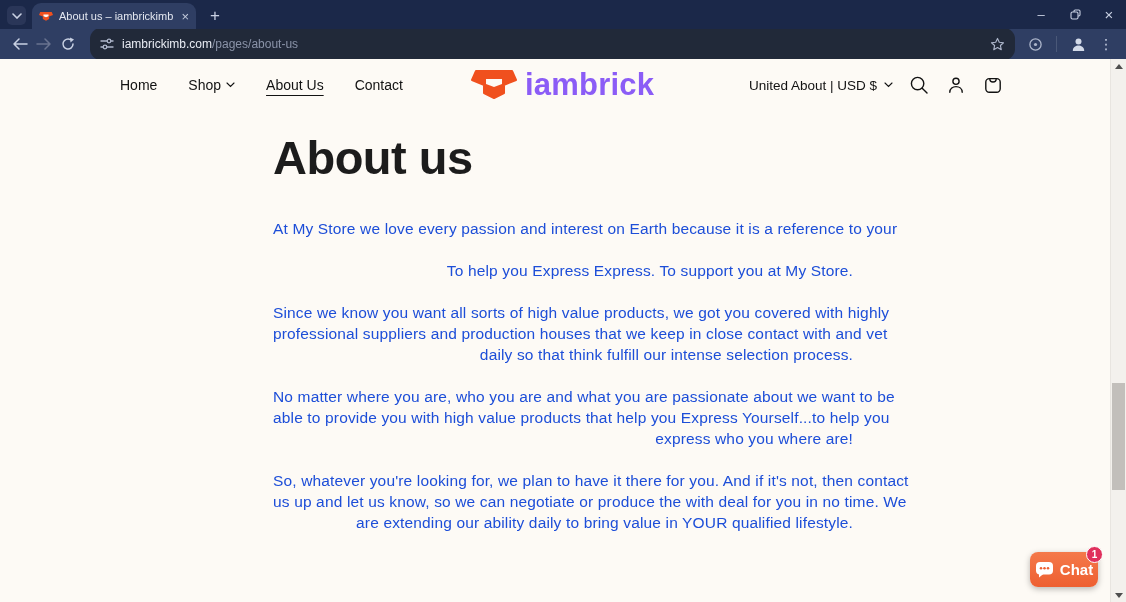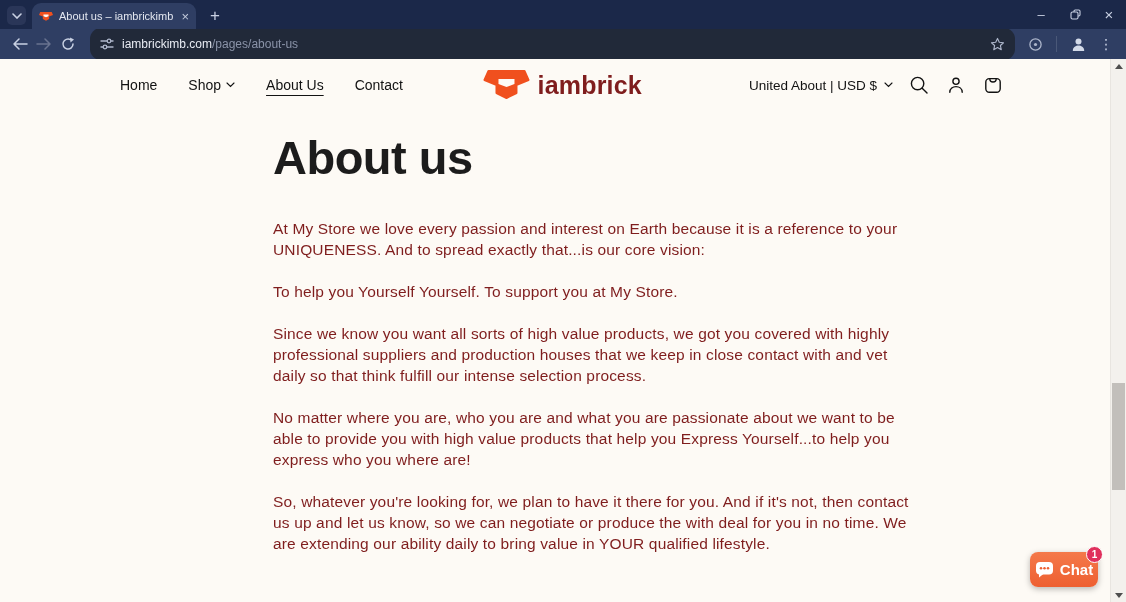--- a/index.html
+++ b/index.html
@@ -32,28 +32,28 @@
   .vdivider{width:1px;height:16px;background:#4A5878;margin:0 5px;}
   
   .page{position:absolute;top:59px;left:0;right:0;bottom:0;background:#FDFAF5;overflow:hidden;}
   .site-header{position:relative;height:52px;}
   .main-nav{position:absolute;left:120px;top:0;height:52px;display:flex;align-items:center;gap:31px;
     font-size:14px;color:#121212;}
   .nav-link{display:flex;align-items:center;gap:5px;cursor:pointer;}
   .nav-link.active{text-decoration:underline;text-underline-offset:5px;text-decoration-thickness:1px;}
   .logo{position:absolute;left:50%;top:0;height:52px;transform:translateX(-50.5%);
     display:flex;align-items:center;gap:7px;cursor:pointer;}
-  .logo-text{font-size:25px;font-weight:700;color:#7f1d1d;letter-spacing:.2px;}
+  .logo-text{font-size:31px;font-weight:700;color:#8b5cf6;letter-spacing:.2px;}
   .header-right{position:absolute;right:122px;top:0;height:52px;display:flex;align-items:center;gap:15px;}
   .locale{display:flex;align-items:center;gap:7px;font-size:13.5px;color:#121212;cursor:pointer;}
   .hicon{width:22px;height:22px;display:flex;align-items:center;justify-content:center;background:none;border:none;padding:0;cursor:pointer;}
   
   .content{width:580px;margin:0 auto;padding-top:21px;}
   .content h1{margin:0;font-size:47px;line-height:52px;font-weight:700;color:#1C1C1C;letter-spacing:-.5px;}
-  .content p{margin:21px 0 0 0;font-size:15.5px;line-height:21px;color:#7f1d1d;letter-spacing:.15px;}
+  .content p{margin:21px 0 0 0;font-size:15.5px;line-height:21px;color:#1d4ed8;letter-spacing:.15px;text-align:right;}
   .content p.first{margin-top:34px;}
   .content p span{display:block;white-space:nowrap;}
   
   .scrollbar{position:absolute;top:0;right:0;width:15px;bottom:0;background:#F3F1ED;border-left:1px solid #E8E5E0;}
   .scroll-arrow{position:absolute;left:0;width:15px;height:14px;display:flex;align-items:center;justify-content:center;}
   .scroll-arrow.up{top:0;} .scroll-arrow.down{bottom:0;}
   .tri-up{width:0;height:0;border-left:4px solid transparent;border-right:4px solid transparent;border-bottom:5px solid #4E4E4E;}
   .tri-down{width:0;height:0;border-left:4px solid transparent;border-right:4px solid transparent;border-top:5px solid #4E4E4E;}
   .thumb{position:absolute;left:1px;top:324px;width:13px;height:107px;background:#C2BFBB;}
   
@@ -196,24 +196,23 @@
             <path d="M6.8,3.8 A3.2,3.2 0 0 0 13.2,3.8" fill="none" stroke="#121212" stroke-width="1.4"></path>
           </svg>
         </button>
       </div>
     </header>
 
     <main class="content">
       <h1>About us</h1>
       <p class="first">
         <span>At My Store we love every passion and interest on Earth because it is a reference to your</span>
-        <span>UNIQUENESS. And to spread exactly that...is our core vision:</span>
-      </p>
-      <p>
-        <span>To help you Yourself Yourself. To support you at My Store.</span>
+      </p>
+      <p>
+        <span>To help you Express Express. To support you at My Store.</span>
       </p>
       <p>
         <span>Since we know you want all sorts of high value products, we got you covered with highly</span>
         <span>professional suppliers and production houses that we keep in close contact with and vet</span>
         <span>daily so that think fulfill our intense selection process.</span>
       </p>
       <p>
         <span>No matter where you are, who you are and what you are passionate about we want to be</span>
         <span>able to provide you with high value products that help you Express Yourself...to help you</span>
         <span>express who you where are!</span>

